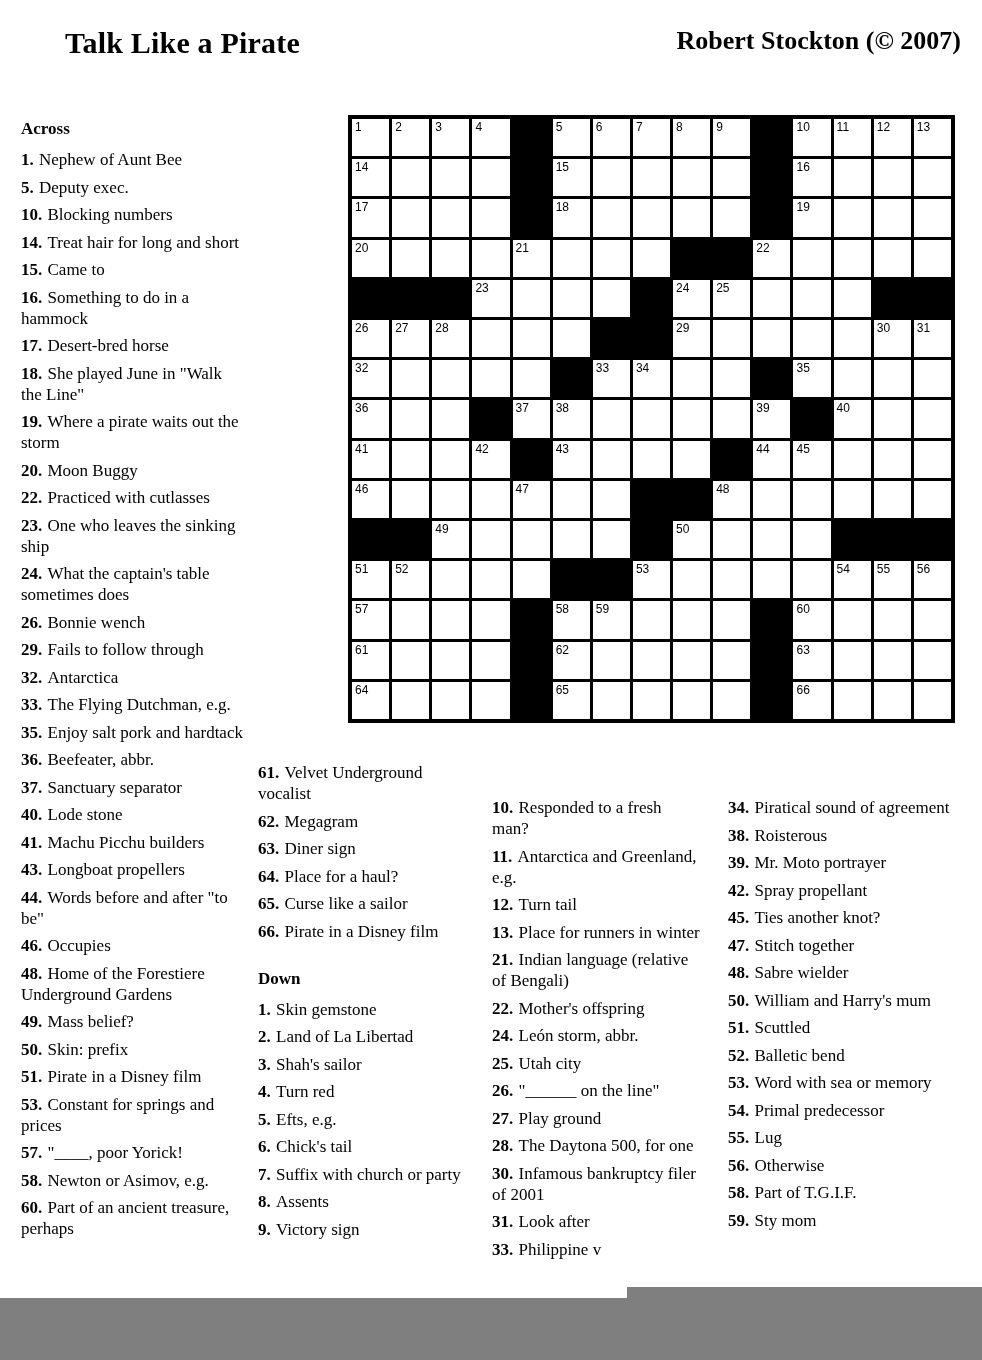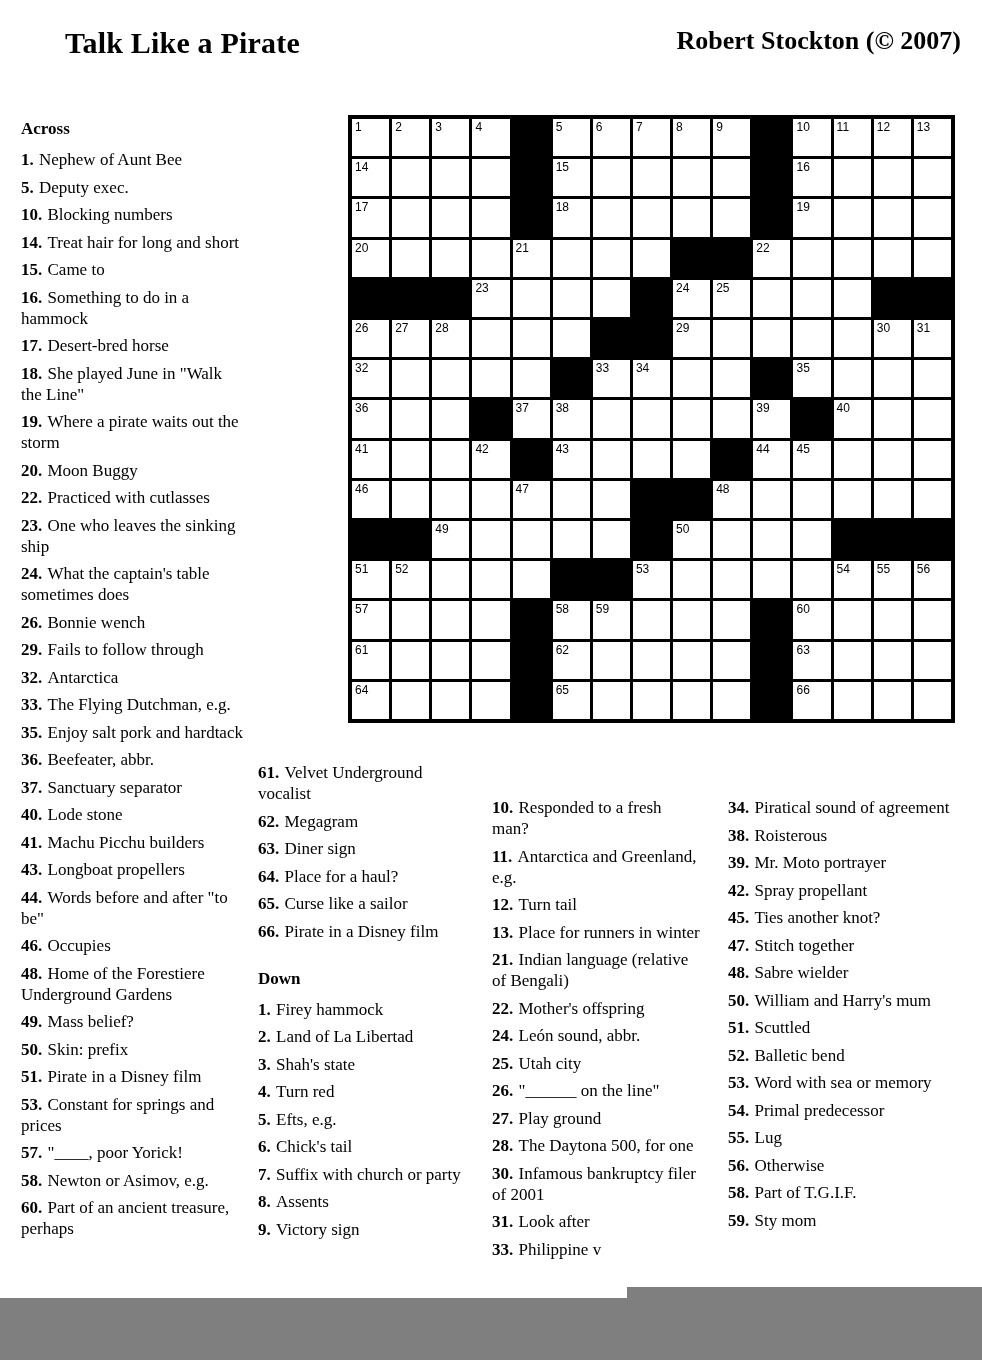--- a/index.html
+++ b/index.html
@@ -460,41 +460,41 @@
   <div>
       <p class="clue"><b>61</b><span>Velvet Underground vocalist</span></p>
       <p class="clue"><b>62</b><span>Megagram</span></p>
       <p class="clue"><b>63</b><span>Diner sign</span></p>
       <p class="clue"><b>64</b><span>Place for a haul?</span></p>
       <p class="clue"><b>65</b><span>Curse like a sailor</span></p>
       <p class="clue"><b>66</b><span>Pirate in a Disney film</span></p>
     </div>
   <h2 class="clue-head down">Down</h2>
   <div>
-      <p class="clue"><b>1</b><span>Firey hammock</span></p>
+      <p class="clue"><b>1</b><span>Skin gemstone</span></p>
       <p class="clue"><b>2</b><span>Land of La Libertad</span></p>
-      <p class="clue"><b>3</b><span>Shah's state</span></p>
+      <p class="clue"><b>3</b><span>Shah's sailor</span></p>
       <p class="clue"><b>4</b><span>Turn red</span></p>
       <p class="clue"><b>5</b><span>Efts, e.g.</span></p>
       <p class="clue"><b>6</b><span>Chick's tail</span></p>
       <p class="clue"><b>7</b><span>Suffix with church or party</span></p>
       <p class="clue"><b>8</b><span>Assents</span></p>
       <p class="clue"><b>9</b><span>Victory sign</span></p>
     </div>
 </div>
 
 <div class="cluecol" id="col-b2">
   <div>
       <p class="clue"><b>10</b><span>Responded to a fresh man?</span></p>
       <p class="clue"><b>11</b><span>Antarctica and Greenland, e.g.</span></p>
       <p class="clue"><b>12</b><span>Turn tail</span></p>
       <p class="clue"><b>13</b><span>Place for runners in winter</span></p>
       <p class="clue"><b>21</b><span>Indian language (relative of Bengali)</span></p>
       <p class="clue"><b>22</b><span>Mother's offspring</span></p>
-      <p class="clue"><b>24</b><span>León sound, abbr.</span></p>
+      <p class="clue"><b>24</b><span>León storm, abbr.</span></p>
       <p class="clue"><b>25</b><span>Utah city</span></p>
       <p class="clue"><b>26</b><span>"______ on the line"</span></p>
       <p class="clue"><b>27</b><span>Play ground</span></p>
       <p class="clue"><b>28</b><span>The Daytona 500, for one</span></p>
       <p class="clue"><b>30</b><span>Infamous bankruptcy filer of 2001</span></p>
       <p class="clue"><b>31</b><span>Look after</span></p>
       <p class="clue"><b>33</b><span>Philippine v</span></p>
     </div>
 </div>
 

